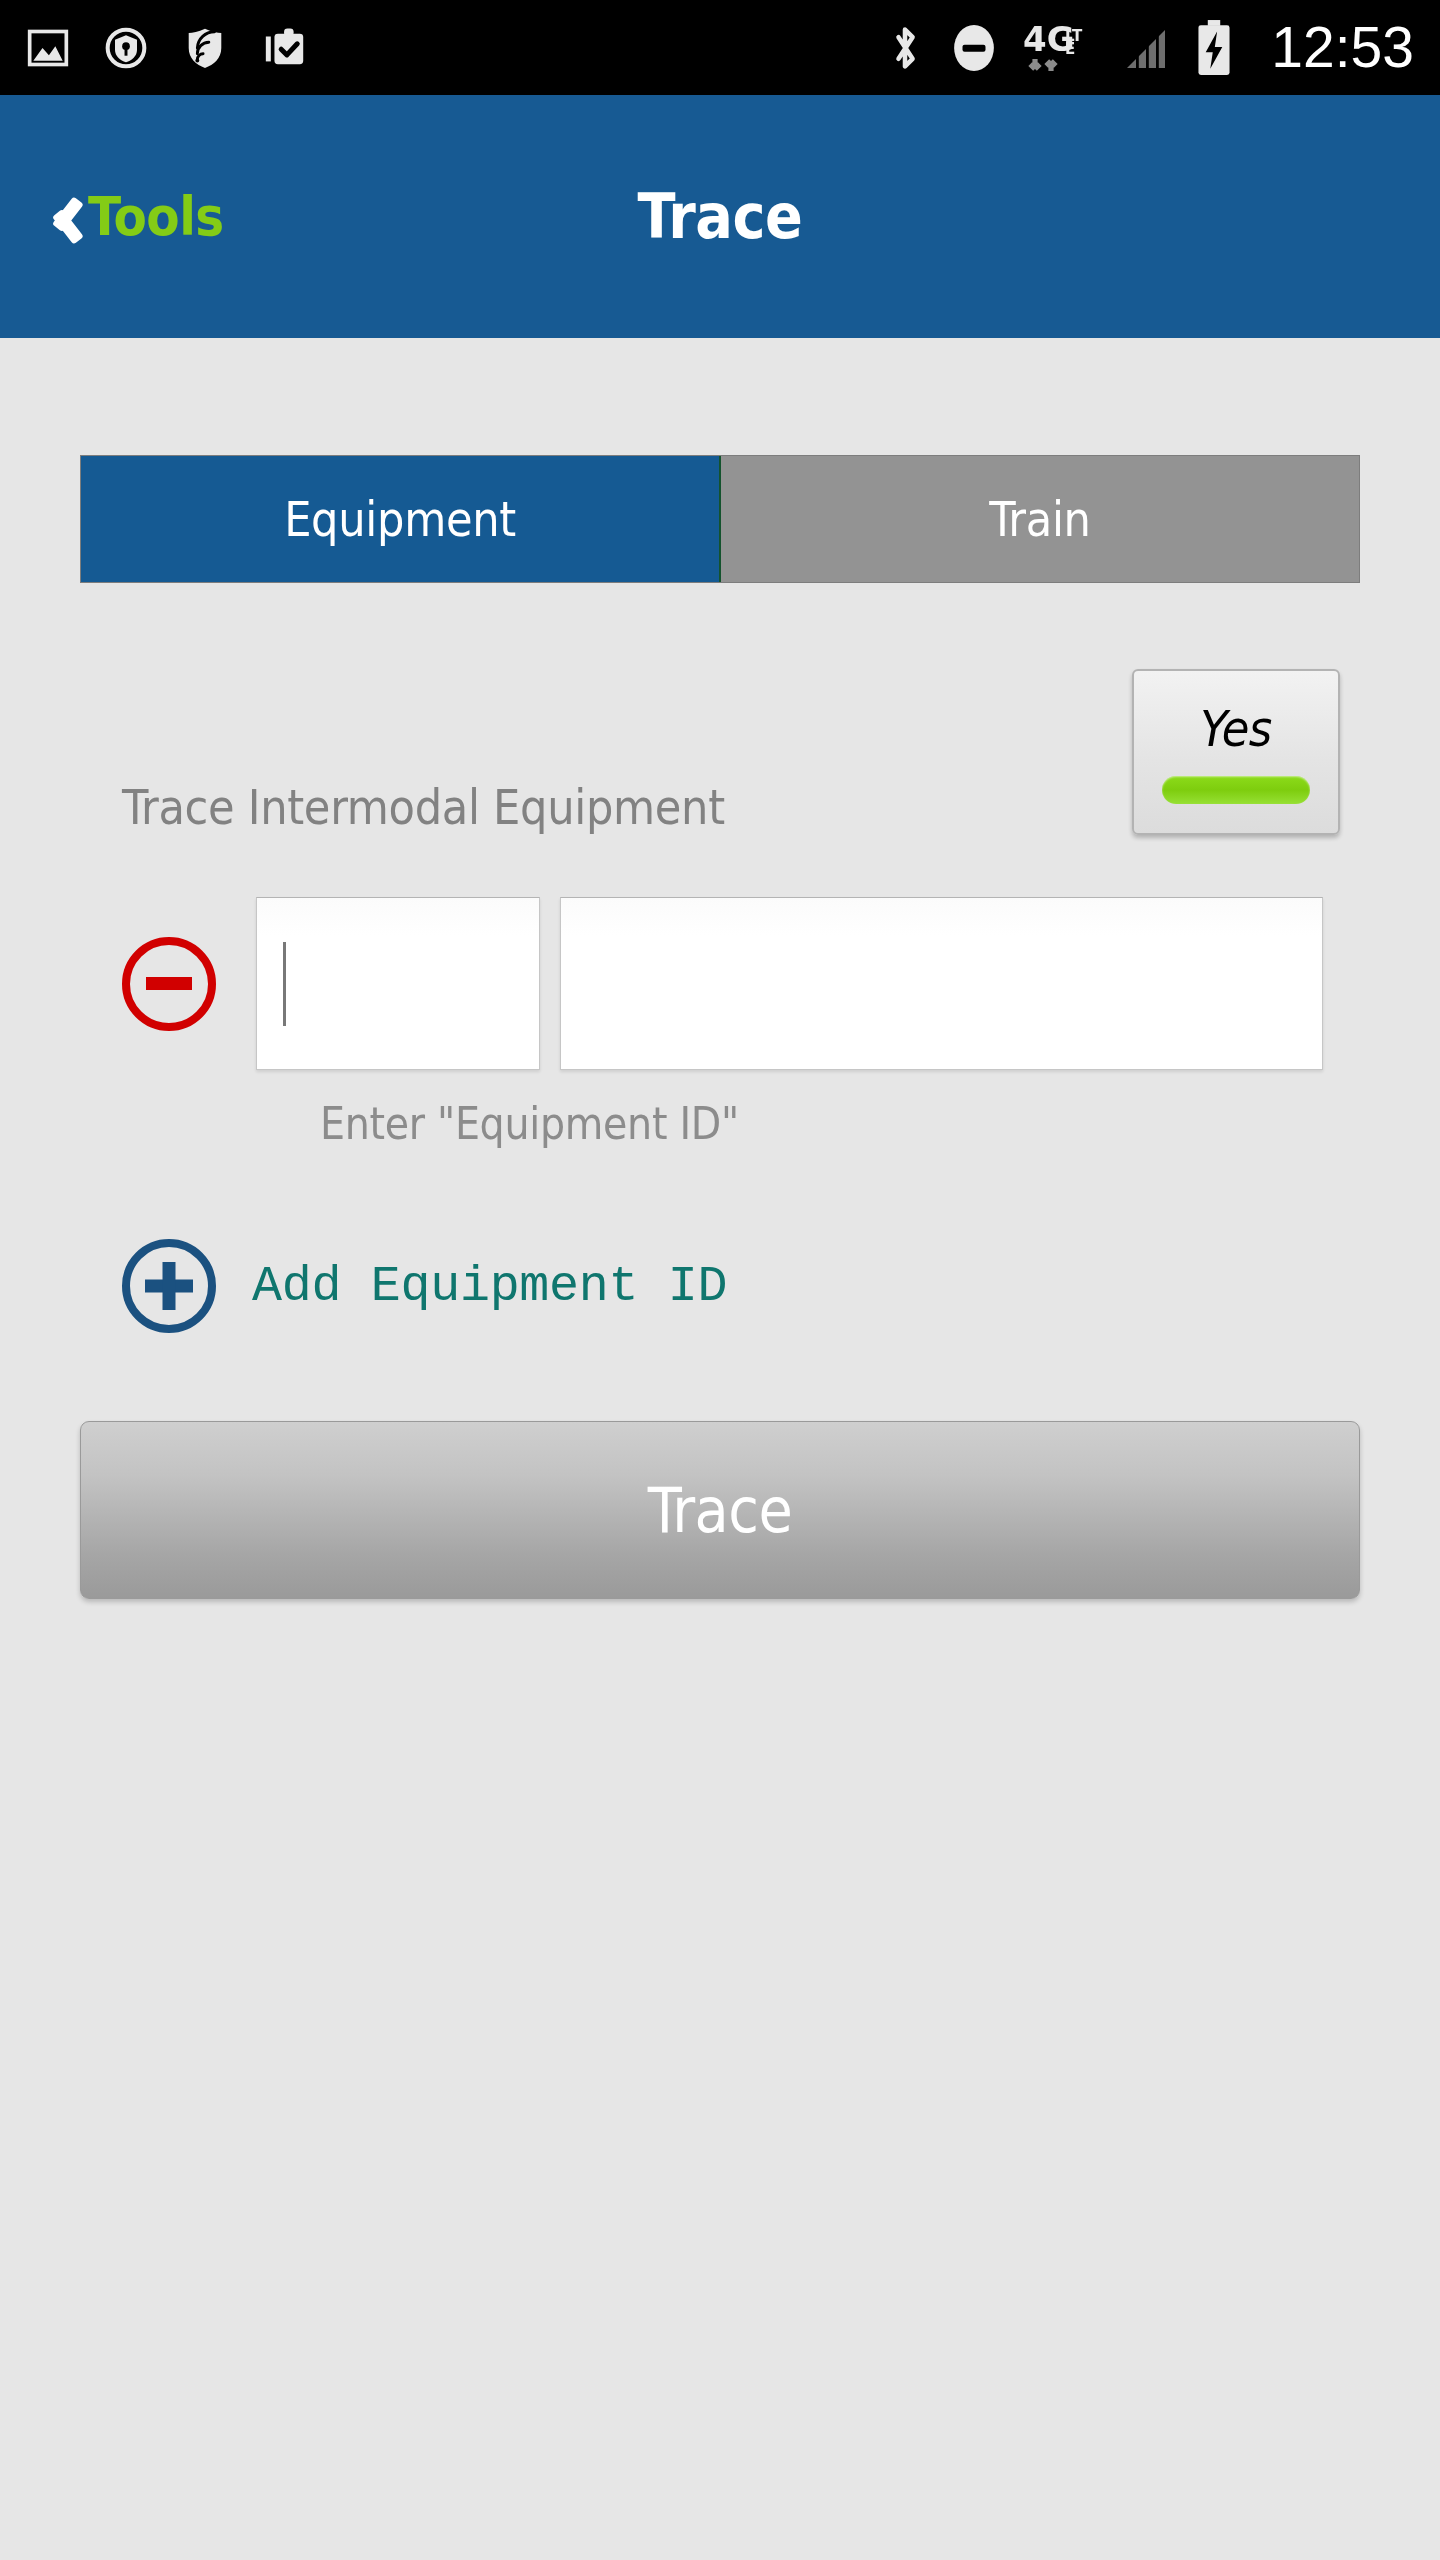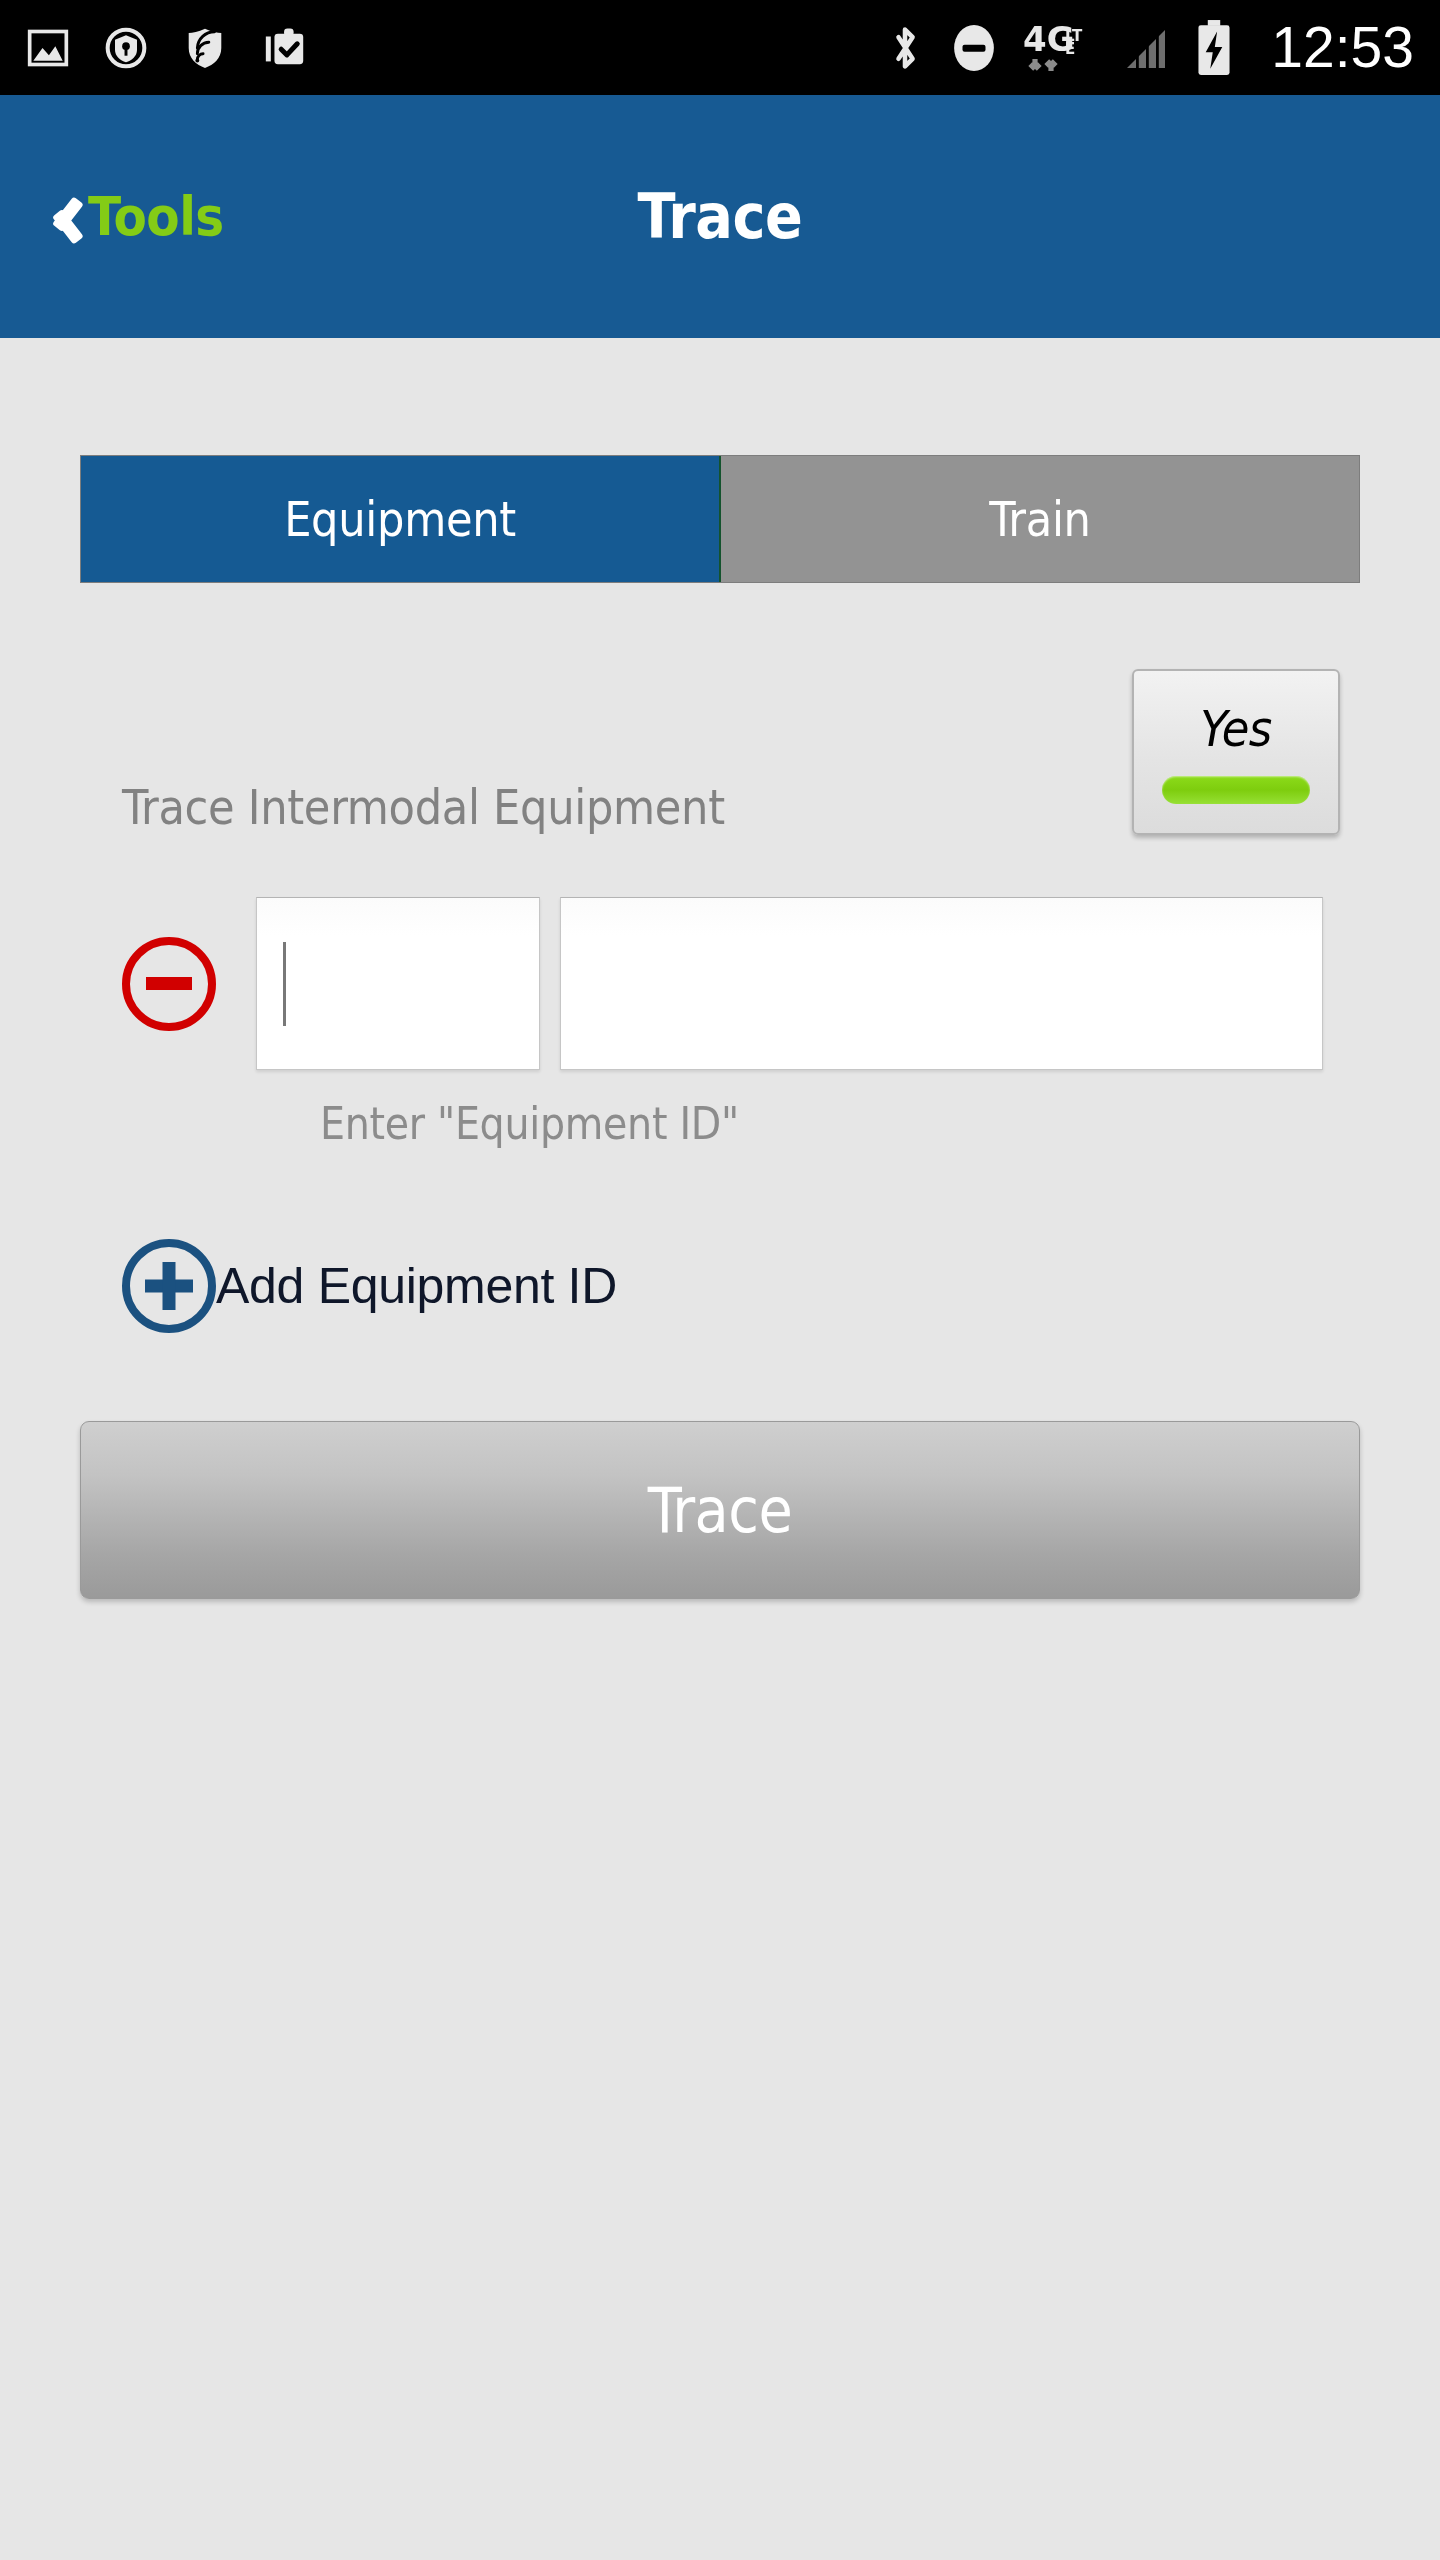--- a/index.html
+++ b/index.html
@@ -240,23 +240,24 @@
     width: 48px; height: 13px;
     transform: translate(-50%, -50%);
   }
   .plus-icon::after {
     left: 50%; top: 50%;
     width: 13px; height: 48px;
     transform: translate(-50%, -50%);
   }
   .add-label {
     font-size: 50px;
-    color: #0f172a;
-    font-family: Liberation Sans, sans-serif;
+    color: #0f766e;
+    font-family: Liberation Mono, monospace;
     font-weight: 300;
+    margin-left: 36px;
     letter-spacing: -0.3px;
   }
 
   
   .trace-btn {
     margin-top: 88px;
     height: 178px;
     background: linear-gradient(to bottom, #cfcfcf 0%, #c3c3c3 30%, #a6a6a6 75%, #9a9a9a 100%);
     border: 1px solid #9a9a9a;
     border-radius: 9px;

